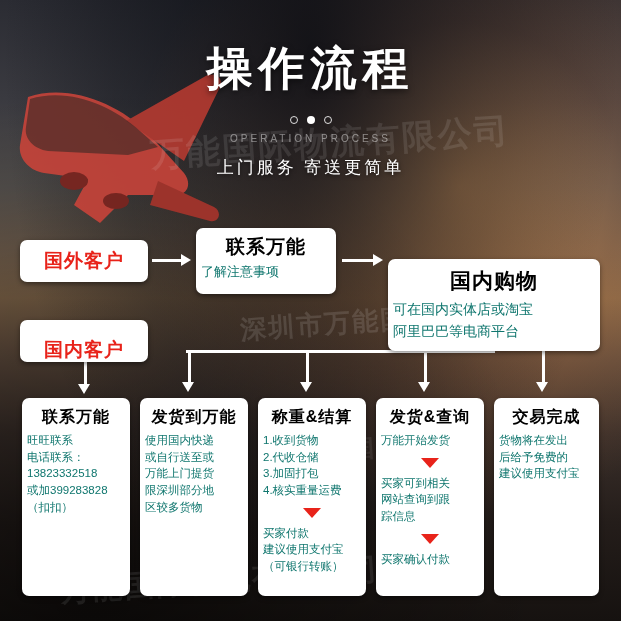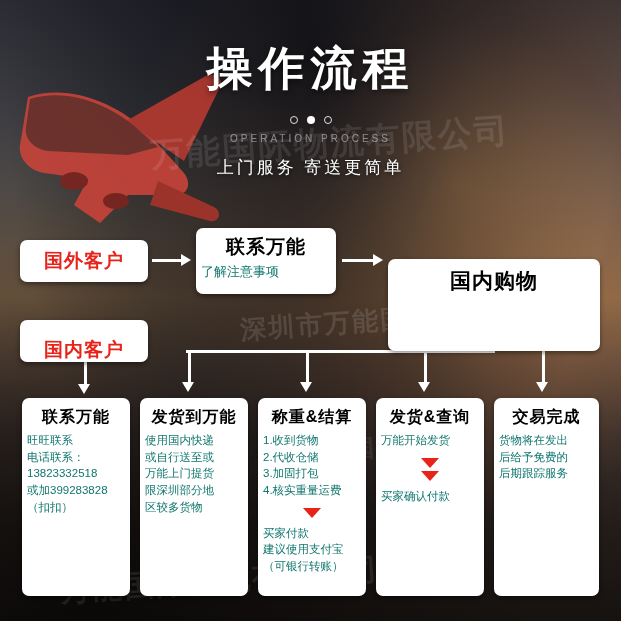--- a/index.html
+++ b/index.html
@@ -277,20 +277,22 @@
     <div class="lbl">国内客户</div>
   </div>
 
   <div class="box" id="box-contact-top">
     <div class="box-head">联系万能</div>
     <div class="box-body">了解注意事项</div>
   </div>
 
   <div class="box" id="box-domestic-shop">
     <div class="box-head">国内购物</div>
+    <div class="box-body">可在国内实体店或淘宝
+阿里巴巴等电商平台</div>
   </div>
 
   <div class="box col" id="col-1">
     <div class="box-head">联系万能</div>
     <div class="box-body sm">旺旺联系
 电话联系：
 13823332518
 或加399283828
 （扣扣）</div>
   </div>
@@ -313,23 +315,26 @@
     <div class="red-tri"></div>
     <div class="box-body sm">买家付款
 建议使用支付宝
 （可银行转账）</div>
   </div>
 
   <div class="box col" id="col-4">
     <div class="box-head">发货&amp;查询</div>
     <div class="box-body sm">万能开始发货</div>
     <div class="red-tri"></div>
+    <div class="box-body sm">买家可到相关
+网站查询到跟
+踪信息</div>
     <div class="red-tri"></div>
     <div class="box-body sm">买家确认付款</div>
   </div>
 
   <div class="box col" id="col-5">
     <div class="box-head">交易完成</div>
     <div class="box-body sm">货物将在发出
 后给予免费的
-后期跟踪服务</div>
+建议使用支付宝</div>
   </div>
 </div>
 
 </body></html>

